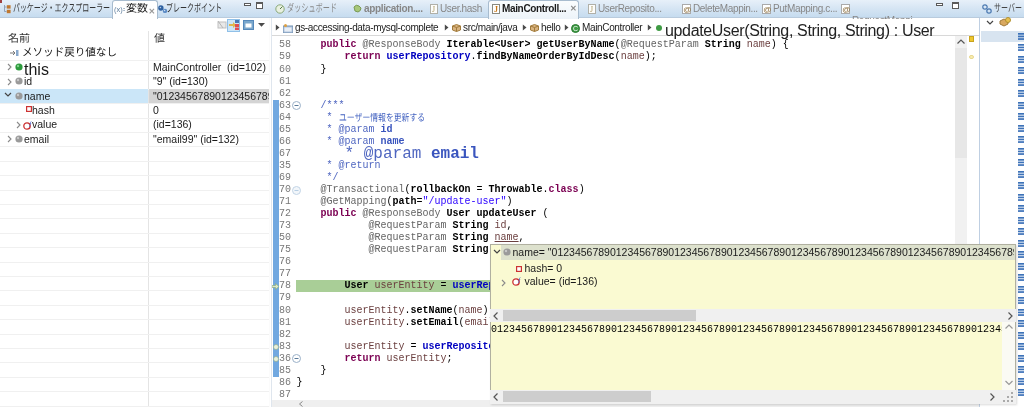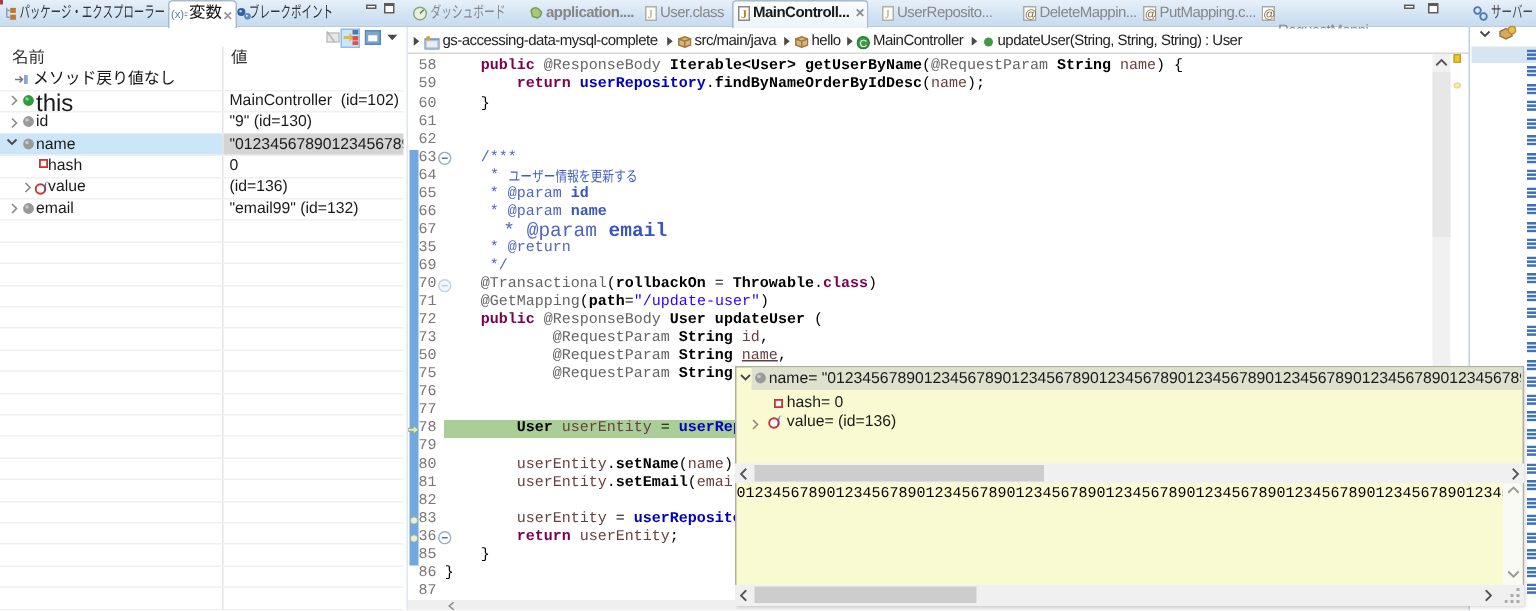--- a/index.html
+++ b/index.html
@@ -214,21 +214,21 @@
       <path d="M1 3 Q3 0 6 2 L8 4 Q8 7 5 8 L2 7 Z" fill="#a8c87a" stroke="#7a9a55"></path>
     </svg>
   </div>
 <div class="abs" style="left:364px;top:3px;font-size:10px;letter-spacing:-0.35px;color:#878787;font-weight:bold;white-space:nowrap">application....</div>
 <div style="position:absolute;left:430px;top:4px;">
     <svg width="8" height="10" style="display:block">
       <rect x="0.5" y="0.5" width="7" height="9" fill="#fdfdfb" stroke="#b0b0a8"></rect>
       <text x="2" y="8" font-size="8" fill="#b0a070" font-family="Liberation Serif">J</text>
     </svg>
   </div>
-<div class="abs" style="left:440px;top:3px;font-size:10px;letter-spacing:-0.35px;color:#878787;font-weight:normal;white-space:nowrap">User.class</div>
+<div class="abs" style="left:440px;top:3px;font-size:10px;letter-spacing:-0.35px;color:#878787;font-weight:normal;white-space:nowrap">User.hash</div>
 <div class="abs" style="left:488px;top:0;width:91px;height:19px;background:linear-gradient(#fafcfe,#edf3f9);border:1px solid #a8bccf;border-bottom:none;border-radius:3px 3px 0 0"></div>
 <div style="position:absolute;left:492px;top:4px;">
     <svg width="8" height="10" style="display:block">
       <rect x="0.5" y="0.5" width="7" height="9" fill="#fff" stroke="#8a8a80"></rect>
       <text x="2" y="8" font-size="8" font-weight="bold" fill="#c87818" font-family="Liberation Serif">J</text>
     </svg>
   </div>
 <div class="abs" style="left:502px;top:3px;font-size:10px;letter-spacing:-0.35px;color:#1a1a1a;font-weight:bold;white-space:nowrap">MainControll...</div>
 <div class="abs" style="left:570px;top:4px;color:#8a8a8a;font-size:8px;font-weight:bold">✕</div>
 <div style="position:absolute;left:588px;top:4px;">
@@ -314,21 +314,21 @@
 <div style="position:absolute;left:647px;top:24px;">
     <svg width="5" height="7" style="display:block">
       <path d="M0.8 0.5 L4.5 3.5 L0.8 6.5 Z" fill="#4a4a4a"></path>
     </svg>
   </div>
 <div style="position:absolute;left:655px;top:24px;">
     <svg width="8" height="8" style="display:block">
       <circle cx="4" cy="4" r="3" fill="#3f9b44"></circle>
     </svg>
   </div>
-<div class="abs" style="left:665px;top:22px;font-size:10px;letter-spacing:-0.35px;color:#222;white-space:nowrap">updateUser(String, String, String) : User</div>
+<div class="abs" style="left:665px;top:22px;font-size:16px;letter-spacing:-0.35px;color:#222;white-space:nowrap">updateUser(String, String, String) : User</div>
 <div class="abs" style="left:273px;top:99.7px;width:5.5px;height:277.1px;background:#71a8e0"></div>
 <div class="abs mono" style="left:267px;top:0;font-size:10px;line-height:12px">
     <div style="position:absolute;left:0;top:39.40px;width:24px;text-align:right;color:#787878">58</div>
     <div style="position:absolute;left:0;top:51.45px;width:24px;text-align:right;color:#787878">59</div>
     <div style="position:absolute;left:0;top:63.50px;width:24px;text-align:right;color:#787878">60</div>
     <div style="position:absolute;left:0;top:75.55px;width:24px;text-align:right;color:#787878">61</div>
     <div style="position:absolute;left:0;top:87.60px;width:24px;text-align:right;color:#787878">62</div>
     <div style="position:absolute;left:0;top:99.65px;width:24px;text-align:right;color:#787878">63</div>
     <div style="position:absolute;left:0;top:111.70px;width:24px;text-align:right;color:#787878">64</div>
     <div style="position:absolute;left:0;top:123.75px;width:24px;text-align:right;color:#787878">65</div>
@@ -388,21 +388,21 @@
 <div class="abs mono" style="left:296.5px;top:63.50px;font-size:10px;line-height:12px;white-space:pre">&nbsp;&nbsp;&nbsp;&nbsp;}</div>
 <div class="abs mono" style="left:296.5px;top:99.65px;font-size:10px;line-height:12px;white-space:pre">&nbsp;&nbsp;&nbsp;&nbsp;<span class="jdoc">/***</span></div>
 <div class="abs mono jdoc" style="left:326.6px;top:111.70px;font-size:10px;line-height:12px">*</div>
 <div style="position:absolute;left:338.64px;top:112.70000000000002px;">
     <svg width="86.0" height="10.2" viewBox="0 -8.00 110.00 10.20" preserveAspectRatio="none" style="display:block">
       <path d="M7.83620849609375 -6.4263024902343755Q7.808408203125 -6.355101318359375 7.788657836914062 -6.256349487304687Q7.768907470703125 -6.15759765625 7.758907470703125 -6.0975976562500005Q7.72500732421875 -5.79759765625 7.655007324218751 -5.294898681640625Q7.585007324218751 -4.7921997070312505 7.496957397460938 -4.198151245117188Q7.4089074707031255 -3.604102783203125 7.3178076171875 -3.020054321289063Q7.226707763671875 -2.4360058593750002 7.15060791015625 -1.9574566650390626Q7.074508056640625 -1.4789074707031251 7.03060791015625 -1.211107177734375H6.137286376953125Q6.177286376953125 -1.428907470703125 6.241436157226563 -1.8046563720703126Q6.3055859375 -2.1804052734375 6.379735717773437 -2.639703369140625Q6.453885498046875 -3.09900146484375 6.528035278320313 -3.588549194335938Q6.60218505859375 -4.0780969238281255 6.661334838867187 -4.528494873046876Q6.720484619140625 -4.9788928222656255 6.76158447265625 -5.329891357421875Q6.8026843261718755 -5.680889892578125 6.80658447265625 -5.86698974609375Q6.543885498046875 -5.86698974609375 6.112988281250001 -5.86698974609375Q5.682091064453125 -5.86698974609375 5.180944213867187 -5.86698974609375Q4.67979736328125 -5.86698974609375 4.203049926757813 -5.86698974609375Q3.726302490234375 -5.86698974609375 3.368603515625 -5.86698974609375Q3.010904541015625 -5.86698974609375 2.87020263671875 -5.86698974609375Q2.5968017578125 -5.86698974609375 2.373299560546875 -5.858089599609375Q2.14979736328125 -5.849189453125 1.914696044921875 -5.829189453125V-6.717908935546875Q2.138096923828125 -6.6940087890625 2.37719970703125 -6.675108642578126Q2.616302490234375 -6.65620849609375 2.86020263671875 -6.65620849609375Q2.9792041015625 -6.65620849609375 3.2455535888671876 -6.65620849609375Q3.5119030761718752 -6.65620849609375 3.869251098632813 -6.65620849609375Q4.22659912109375 -6.65620849609375 4.619446411132813 -6.65620849609375Q5.012293701171875 -6.65620849609375 5.38819091796875 -6.65620849609375Q5.764088134765625 -6.65620849609375 6.068635864257812 -6.65620849609375Q6.37318359375 -6.65620849609375 6.54978271484375 -6.65620849609375Q6.65098388671875 -6.65620849609375 6.77338623046875 -6.670108642578125Q6.89578857421875 -6.6840087890625 7.00319091796875 -6.7037591552734375Q7.11059326171875 -6.723509521484375 7.167894287109375 -6.7452099609375ZM0.7919970703125 -1.4815124511718751Q1.011497802734375 -1.453712158203125 1.2346490478515626 -1.4378619384765625Q1.4578002929687501 -1.42201171875 1.671201171875 -1.42201171875H8.419298095703125Q8.648299560546874 -1.42201171875 8.854500732421876 -1.4428619384765624Q9.060701904296875 -1.463712158203125 9.250701904296875 -1.4815124511718751V-0.56939208984375Q9.04900146484375 -0.593292236328125 8.810850219726563 -0.6021923828125Q8.572698974609375 -0.611092529296875 8.419298095703125 -0.611092529296875H1.671201171875Q1.461700439453125 -0.611092529296875 1.24159912109375 -0.6021923828125Q1.021497802734375 -0.593292236328125 0.7919970703125 -0.56939208984375Z M11.01859619140625 -4.330311279296875Q11.16979736328125 -4.320311279296875 11.390249633789061 -4.306411132812499Q11.610701904296874 -4.292510986328125 11.873603515625 -4.285560913085938Q12.136505126953125 -4.27861083984375 12.413104248046874 -4.27861083984375Q12.57060791015625 -4.27861083984375 12.90680908203125 -4.27861083984375Q13.24301025390625 -4.27861083984375 13.691309814453124 -4.27861083984375Q14.139609375 -4.27861083984375 14.645607910156249 -4.27861083984375Q15.151606445312499 -4.27861083984375 15.657854614257813 -4.27861083984375Q16.164102783203127 -4.27861083984375 16.615101318359375 -4.27861083984375Q17.066099853515624 -4.27861083984375 17.3993994140625 -4.27861083984375Q17.732698974609377 -4.27861083984375 17.893900146484377 -4.27861083984375Q18.270499267578124 -4.27861083984375 18.53840087890625 -4.299461059570312Q18.806302490234373 -4.320311279296875 18.97140380859375 -4.330311279296875V-3.3535888671875003Q18.818002929687502 -3.3635888671875 18.526201171875 -3.3794390869140623Q18.2343994140625 -3.395289306640625 17.9 -3.395289306640625Q17.738798828125 -3.395289306640625 17.400499267578127 -3.395289306640625Q17.06219970703125 -3.395289306640625 16.614251098632813 -3.395289306640625Q16.166302490234376 -3.395289306640625 15.660054321289063 -3.395289306640625Q15.153806152343751 -3.395289306640625 14.6478076171875 -3.395289306640625Q14.14180908203125 -3.395289306640625 13.693509521484376 -3.395289306640625Q13.245209960937501 -3.395289306640625 12.9090087890625 -3.395289306640625Q12.5728076171875 -3.395289306640625 12.413104248046874 -3.395289306640625Q12.00140380859375 -3.395289306640625 11.62840087890625 -3.3844390869140626Q11.25539794921875 -3.3735888671875003 11.01859619140625 -3.3535888671875003Z M27.966707763671877 -7.62820556640625Q28.06060791015625 -7.45260498046875 28.168907470703125 -7.2015051269531245Q28.27720703125 -6.9504052734375 28.3816064453125 -6.697105712890625Q28.486005859375 -6.44380615234375 28.554305419921874 -6.2416064453125L28.059298095703127 -6.073104248046875Q27.989298095703127 -6.28700439453125 27.889898681640627 -6.5383538818359375Q27.790499267578127 -6.789703369140625 27.68914978027344 -7.039953002929687Q27.58780029296875 -7.2902026367187505 27.48780029296875 -7.47580322265625ZM28.96180908203125 -7.93380615234375Q29.06180908203125 -7.752105712890625 29.172058715820313 -7.507105712890625Q29.282308349609373 -7.262105712890625 29.388657836914064 -7.0118560791015625Q29.49500732421875 -6.7616064453125 29.563306884765623 -6.553306884765625L29.066099853515624 -6.3887048339843755Q28.94780029296875 -6.720904541015625 28.790350952148437 -7.11140380859375Q28.632901611328123 -7.5019030761718755 28.476801757812503 -7.78140380859375ZM27.0164111328125 -4.417894287109375Q27.0164111328125 -3.418096923828125 26.88861083984375 -2.6456475830078126Q26.760810546875 -1.8731982421875 26.4452099609375 -1.2756475830078124Q26.129609375 -0.678096923828125 25.573408203125 -0.2127459716796875Q25.01720703125 0.25260498046875 24.1604052734375 0.63820556640625L23.488690185546876 0.0037915039062500003Q24.171591796875 -0.258408203125 24.6821923828125 -0.581707763671875Q25.19279296875 -0.90500732421875 25.533892822265624 -1.3857562255859375Q25.87499267578125 -1.866505126953125 26.044142456054686 -2.5843524169921874Q26.213292236328126 -3.30219970703125 26.213292236328126 -4.353494873046875V-6.783603515625Q26.213292236328126 -7.08140380859375 26.19524230957031 -7.305054321289063Q26.1771923828125 -7.528704833984375 26.165491943359374 -7.6028076171875005H27.068111572265625Q27.060311279296876 -7.528704833984375 27.038361206054688 -7.305054321289063Q27.0164111328125 -7.08140380859375 27.0164111328125 -6.783603515625ZM23.414710693359375 -7.53940673828125Q23.406910400390625 -7.4692041015625 23.388010253906252 -7.272152709960938Q23.369110107421875 -7.075101318359375 23.369110107421875 -6.816099853515625V-3.149703369140625Q23.369110107421875 -2.970701904296875 23.379110107421873 -2.777051391601563Q23.389110107421875 -2.58340087890625 23.396060180664062 -2.4397503662109377Q23.40301025390625 -2.296099853515625 23.406910400390625 -2.24539794921875H22.522091064453125Q22.529891357421874 -2.296099853515625 22.539891357421872 -2.436700439453125Q22.549891357421874 -2.577301025390625 22.559891357421876 -2.7709515380859377Q22.569891357421874 -2.96460205078125 22.569891357421874 -3.149703369140625V-6.813900146484375Q22.569891357421874 -6.978502197265625 22.55904113769531 -7.174703369140625Q22.54819091796875 -7.3709045410156255 22.524290771484374 -7.53940673828125ZM20.488096923828124 -5.59981201171875Q20.534898681640627 -5.59201171875 20.691848754882812 -5.576161499023438Q20.848798828125 -5.560311279296875 21.064898681640624 -5.5464111328125Q21.28099853515625 -5.532510986328125 21.49 -5.532510986328125H28.113697509765625Q28.45 -5.532510986328125 28.689750366210937 -5.552510986328125Q28.929500732421875 -5.572510986328125 29.030904541015623 -5.588111572265625V-4.7383935546875Q28.94900146484375 -4.74619384765625 28.699500732421875 -4.757293701171875Q28.45 -4.7683935546875 28.11759765625 -4.7683935546875H21.49Q21.274898681640625 -4.7683935546875 21.065748901367186 -4.7633935546875Q20.85659912109375 -4.7583935546875 20.70159912109375 -4.7483935546875Q20.54659912109375 -4.7383935546875 20.488096923828124 -4.734493408203125Z M31.01859619140625 -4.330311279296875Q31.16979736328125 -4.320311279296875 31.39024963378906 -4.306411132812499Q31.610701904296874 -4.292510986328125 31.873603515625 -4.285560913085938Q32.136505126953125 -4.27861083984375 32.41310424804688 -4.27861083984375Q32.57060791015625 -4.27861083984375 32.906809082031245 -4.27861083984375Q33.24301025390625 -4.27861083984375 33.69130981445312 -4.27861083984375Q34.139609375 -4.27861083984375 34.64560791015625 -4.27861083984375Q35.1516064453125 -4.27861083984375 35.657854614257815 -4.27861083984375Q36.16410278320313 -4.27861083984375 36.61510131835938 -4.27861083984375Q37.066099853515624 -4.27861083984375 37.3993994140625 -4.27861083984375Q37.73269897460938 -4.27861083984375 37.89390014648438 -4.27861083984375Q38.270499267578124 -4.27861083984375 38.538400878906245 -4.299461059570312Q38.80630249023437 -4.320311279296875 38.97140380859375 -4.330311279296875V-3.3535888671875003Q38.8180029296875 -3.3635888671875 38.526201171875 -3.3794390869140623Q38.2343994140625 -3.395289306640625 37.9 -3.395289306640625Q37.738798828125 -3.395289306640625 37.40049926757813 -3.395289306640625Q37.06219970703125 -3.395289306640625 36.614251098632806 -3.395289306640625Q36.16630249023437 -3.395289306640625 35.66005432128906 -3.395289306640625Q35.15380615234375 -3.395289306640625 34.647807617187496 -3.395289306640625Q34.14180908203125 -3.395289306640625 33.69350952148437 -3.395289306640625Q33.2452099609375 -3.395289306640625 32.9090087890625 -3.395289306640625Q32.5728076171875 -3.395289306640625 32.41310424804688 -3.395289306640625Q32.00140380859375 -3.395289306640625 31.62840087890625 -3.3844390869140626Q31.25539794921875 -3.3735888671875003 31.01859619140625 -3.3535888671875003Z M44.27491333007813 -2.67240234375H48.2583935546875V-2.09939208984375H44.27491333007813ZM43.34070190429688 -7.61500732421875H49.28190307617187V-7.04419677734375H43.34070190429688ZM43.581903076171876 -6.402105712890625H49.03460205078125V-5.854696044921875H43.581903076171876ZM43.0368017578125 -5.157706298828125H49.57750366210938V-4.58299560546875H43.0368017578125ZM44.2788134765625 -1.337503662109375H48.28669311523437V-0.772293701171875H44.2788134765625ZM43.76219970703125 -3.9980029296875H48.251591796875005V-3.415491943359375H44.461715087890624V0.78700439453125H43.76219970703125ZM48.075491943359374 -3.9980029296875H48.7928076171875V-0.04060791015625Q48.7928076171875 0.23859619140625 48.718306884765624 0.398798828125Q48.64380615234375 0.55900146484375 48.43140380859375 0.644102783203125Q48.222901611328126 0.72700439453125 47.87365051269531 0.7448046875000001Q47.5243994140625 0.76260498046875 46.99219970703125 0.756505126953125Q46.97049926757813 0.620701904296875 46.90624816894531 0.4334478759765625Q46.8419970703125 0.24619384765625 46.7707958984375 0.1059912109375Q47.15279296875 0.119891357421875 47.474142456054686 0.1229412841796875Q47.79549194335937 0.12599121093750001 47.895491943359374 0.119891357421875Q48.075491943359374 0.11379150390625001 48.075491943359374 -0.052308349609375ZM45.903994140625 -8.403603515625H46.642510986328126V-4.976302490234375H45.903994140625ZM41.51589721679687 -8.403603515625H42.203712158203125V0.785303955078125H41.51589721679687ZM40.72569458007813 -6.472901611328125 41.286505126953124 -6.3956005859375Q41.27430541992187 -6.008299560546875 41.21515563964844 -5.521848754882813Q41.156005859375 -5.03539794921875 41.065756225585936 -4.555897216796875Q40.97550659179687 -4.0763964843750005 40.85720703125 -3.7007958984375002L40.274696044921875 -3.8960998535156253Q40.39299560546875 -4.24 40.482145385742186 -4.6908502197265625Q40.571295166015624 -5.141700439453125 40.63544494628906 -5.611450805664063Q40.6995947265625 -6.0812011718750005 40.72569458007813 -6.472901611328125ZM42.29020263671875 -6.7358032226562505 42.79201171875 -6.93500732421875Q42.95811157226562 -6.59500732421875 43.117861938476565 -6.194157104492188Q43.2776123046875 -5.7933068847656255 43.349312744140626 -5.51940673828125L42.82190307617188 -5.26240234375Q42.75190307617188 -5.546302490234375 42.59910278320312 -5.967152709960938Q42.44630249023437 -6.3880029296875005 42.29020263671875 -6.7358032226562505Z M55.563603515625 -4.539703369140625H58.8351953125V-3.91819091796875H55.563603515625ZM55.1851953125 -7.936505126953125H58.760499267578126V-7.262091064453125H55.87911010742187V0.80580322265625H55.1851953125ZM58.404790039062505 -7.936505126953125H59.10430541992187V-6.005506591796875Q59.10430541992187 -5.73020263671875 59.02590454101562 -5.568049926757812Q58.947503662109376 -5.405897216796875 58.71510131835937 -5.3207958984375Q58.48659912109375 -5.24179443359375 58.10124816894531 -5.223994140625Q57.715897216796876 -5.20619384765625 57.133198242187504 -5.20619384765625Q57.11149780273438 -5.3619970703125 57.045296630859376 -5.544251098632813Q56.979095458984375 -5.726505126953125 56.90179443359375 -5.866707763671875Q57.215491943359375 -5.856707763671875 57.48209106445313 -5.851707763671875Q57.74869018554688 -5.846707763671875 57.938690185546875 -5.849757690429688Q58.12869018554687 -5.8528076171875005 58.2047900390625 -5.858907470703125Q58.32698974609375 -5.8689074707031255 58.365889892578124 -5.90000732421875Q58.404790039062505 -5.931107177734375 58.404790039062505 -6.011107177734375ZM56.5444140625 -4.1271923828125Q56.81491333007813 -3.192496337890625 57.27006164550781 -2.346099853515625Q57.7252099609375 -1.499703369140625 58.34450805664062 -0.8390557861328125Q58.96380615234375 -0.178408203125 59.71700439453125 0.18989135742187502Q59.59070190429688 0.29449340820312503 59.440748901367186 0.475897216796875Q59.2907958984375 0.657301025390625 59.19789428710938 0.7992041015625Q58.42909545898438 0.36140380859375 57.80394714355469 -0.3601953125Q57.178798828125 -1.08179443359375 56.714750366210936 -2.008892822265625Q56.250701904296875 -2.9359912109375 55.95240234375 -3.973089599609375ZM58.60819091796875 -4.539703369140625H58.742293701171874L58.874696044921876 -4.57140380859375L59.33820556640625 -4.401700439453125Q59.14380615234375 -3.3231982421875 58.74805725097656 -2.33259765625Q58.35230834960937 -1.3419970703125 57.756309814453125 -0.5350469970703124Q57.16031127929688 0.271903076171875 56.35711303710937 0.817503662109375Q56.27031127929688 0.689500732421875 56.12450805664062 0.5467474365234375Q55.978704833984374 0.403994140625 55.85240234375 0.30939208984375Q56.60609985351562 -0.18500732421875 57.167597656249995 -0.932105712890625Q57.729095458984375 -1.6792041015625 58.092293701171876 -2.57020263671875Q58.45549194335938 -3.461201171875 58.60819091796875 -4.37340087890625ZM50.7707958984375 -7.374008789062501H54.48340087890625V-6.726895751953125H50.7707958984375ZM50.65759765625 -1.908502197265625H54.613900146484376V-1.259688720703125H50.65759765625ZM50.41689575195313 -5.7228076171875H54.86780029296875V-5.073994140625H50.41689575195313ZM50.55929809570313 -3.645303955078125H54.7443994140625V-2.996490478515625H50.55929809570313ZM52.31379150390625 -8.3880029296875H53.013306884765626V-5.49460205078125H52.31379150390625ZM52.31379150390625 -3.37099853515625H53.013306884765626V0.779703369140625H52.31379150390625ZM53.661591796875 -5.1131982421875 54.30870483398438 -4.9451953125Q54.15870483398437 -4.5907958984375 54.014305419921875 -4.225647583007813Q53.86990600585938 -3.860499267578125 53.72330688476563 -3.59780029296875L53.16689575195313 -3.7619030761718752Q53.25129516601562 -3.95020263671875 53.34679443359375 -4.189851684570312Q53.44229370117188 -4.429500732421875 53.527792968750006 -4.674149780273438Q53.61329223632813 -4.918798828125 53.661591796875 -5.1131982421875ZM51.114493408203124 -4.951295166015625 51.68430541992188 -5.0992980957031255Q51.85700439453125 -4.7843994140625 51.98640380859375 -4.40340087890625Q52.11580322265625 -4.0224023437500005 52.15190307617188 -3.75580322265625L51.55259033203125 -3.58Q51.520390625 -3.852698974609375 51.39379150390625 -4.23759765625Q51.2671923828125 -4.622496337890625 51.114493408203124 -4.951295166015625Z M64.60130981445313 -7.90700439453125Q64.53911010742188 -7.61260498046875 64.44240966796875 -7.206154174804688Q64.34570922851563 -6.799703369140625 64.1440087890625 -6.294602050781251Q63.961309814453124 -5.8404052734375 63.69371215820313 -5.362308349609375Q63.42611450195312 -4.88421142578125 63.128017578125 -4.4900146484375005Q63.31951538085937 -4.611512451171875 63.56051391601562 -4.694461059570313Q63.801512451171874 -4.77740966796875 64.05446105957031 -4.820958862304687Q64.30740966796876 -4.864508056640625 64.52060791015624 -4.864508056640625Q65.10350952148437 -4.864508056640625 65.49996032714844 -4.536356811523438Q65.8964111328125 -4.20820556640625 65.8964111328125 -3.59240234375Q65.8964111328125 -3.400701904296875 65.89836120605469 -3.1065521240234375Q65.90031127929687 -2.81240234375 65.90726135253905 -2.4871527099609376Q65.91421142578125 -2.161903076171875 65.92116149902344 -1.8527532958984376Q65.92811157226562 -1.543603515625 65.92811157226562 -1.309703369140625H65.15909545898438Q65.17299560546876 -1.5063024902343751 65.17994567871094 -1.7803509521484375Q65.18689575195313 -2.0543994140625 65.19189575195313 -2.352348022460937Q65.19689575195312 -2.650296630859375 65.1957958984375 -2.9199456787109375Q65.19469604492187 -3.1895947265625 65.19469604492187 -3.381295166015625Q65.18859619140625 -3.820296630859375 64.92224670410155 -4.0257958984375Q64.65589721679687 -4.2312951660156255 64.26390014648437 -4.2312951660156255Q63.78630249023438 -4.2312951660156255 63.33470336914063 -4.023245239257813Q62.88310424804688 -3.8151953125 62.53770629882813 -3.500296630859375Q62.32380615234375 -3.294696044921875 62.10490600585938 -3.0288458251953125Q61.886005859375 -2.76299560546875 61.63210571289063 -2.455694580078125L60.9459912109375 -2.962105712890625Q61.66798828125 -3.660701904296875 62.14908813476562 -4.27Q62.63018798828125 -4.879298095703125 62.92833923339843 -5.404649047851562Q63.22649047851562 -5.93 63.395491943359374 -6.3548046875Q63.559891357421876 -6.76700439453125 63.660991210937496 -7.192854614257813Q63.762091064453124 -7.618704833984375 63.78209106445313 -7.976005859375ZM61.17809692382812 -6.829110107421875Q61.582496337890625 -6.7752099609375005 62.05284729003906 -6.748259887695313Q62.5231982421875 -6.721309814453125 62.86829956054687 -6.721309814453125Q63.54269897460937 -6.721309814453125 64.31329956054688 -6.754359741210937Q65.08390014648438 -6.78740966796875 65.86925109863282 -6.860459594726562Q66.65460205078125 -6.933509521484375 67.3580029296875 -7.05740966796875L67.35410278320313 -6.31619384765625Q66.83020263671875 -6.233994140625001 66.23985168457031 -6.175944213867188Q65.64950073242187 -6.117894287109375 65.04219970703124 -6.082894287109375Q64.43489868164062 -6.047894287109375 63.868198242187496 -6.032894287109375Q63.301497802734374 -6.0178942871093755 62.824898681640626 -6.0178942871093755Q62.61269897460937 -6.0178942871093755 62.334048461914065 -6.022894287109375Q62.05539794921875 -6.027894287109375 61.75674743652344 -6.044844360351563Q61.45809692382812 -6.06179443359375 61.17809692382812 -6.0756945800781255ZM68.81890747070312 -4.413994140625Q68.6916064453125 -4.37619384765625 68.5361541748047 -4.321693115234375Q68.38070190429687 -4.2671923828125005 68.22524963378906 -4.207691650390625Q68.06979736328125 -4.14819091796875 67.93469604492188 -4.09259033203125Q67.40759765625 -3.88819091796875 66.71769897460938 -3.6007415771484377Q66.02780029296875 -3.313292236328125 65.30730102539063 -2.93279296875Q64.81020263671876 -2.67619384765625 64.4304052734375 -2.404095458984375Q64.05060791015624 -2.1319970703125 63.83216003417969 -1.835499267578125Q63.61371215820313 -1.53900146484375 63.61371215820313 -1.1892041015625001Q63.61371215820313 -0.8950073242187501 63.74886047363282 -0.7179089355468751Q63.8840087890625 -0.540810546875 64.12965637207031 -0.4464111328125Q64.37530395507812 -0.35201171875 64.70375183105469 -0.32006164550781246Q65.03219970703125 -0.288111572265625 65.418798828125 -0.288111572265625Q66.00340087890625 -0.288111572265625 66.74765197753906 -0.3517620849609375Q67.49190307617188 -0.41541259765625 68.15190307617188 -0.53101318359375L68.12630249023438 0.27260498046875Q67.75310424804688 0.318704833984375 67.27640380859376 0.36065490722656246Q66.79970336914063 0.40260498046875 66.31375183105469 0.4245550537109375Q65.82780029296875 0.446505126953125 65.388798828125 0.446505126953125Q64.67859619140626 0.446505126953125 64.09239501953125 0.318104248046875Q63.50619384765625 0.189703369140625 63.159493408203126 -0.14039794921874998Q62.81279296875 -0.470499267578125 62.81279296875 -1.0756005859375Q62.81279296875 -1.531903076171875 63.022044067382815 -1.9067547607421877Q63.23129516601563 -2.2816064453125002 63.58334655761719 -2.5908575439453125Q63.93539794921875 -2.900108642578125 64.36964904785157 -3.1637591552734374Q64.80390014648438 -3.42740966796875 65.24780029296875 -3.653509521484375Q65.72609985351562 -3.905709228515625 66.15149780273438 -4.097308349609375Q66.57689575195313 -4.288907470703125 66.9583935546875 -4.450506591796875Q67.33989135742188 -4.612105712890625 67.66869018554688 -4.766505126953125Q67.89499267578125 -4.8699060058593755 68.09104553222656 -4.960007324218751Q68.28709838867188 -5.050108642578125 68.491201171875 -5.1552099609375Z M70.64709838867188 -7.865506591796875H79.35240234375V-7.185491943359375H70.64709838867188ZM74.671591796875 -7.5778002929687505H75.45130981445313V-3.697894287109375Q75.45130981445313 -3.12059326171875 75.3590087890625 -2.573892822265625Q75.26670776367187 -2.0271923828125002 75.0066064453125 -1.5271923828125002Q74.74650512695312 -1.0271923828125 74.24700439453125 -0.5908428955078125Q73.74750366210938 -0.15449340820312502 72.93310424804687 0.19710571289062498Q72.11870483398438 0.548704833984375 70.91890747070312 0.807503662109375Q70.87550659179688 0.722901611328125 70.79870483398437 0.6018487548828125Q70.72190307617187 0.48079589843750004 70.63535095214843 0.356693115234375Q70.548798828125 0.23259033203125 70.46809692382813 0.14578857421875Q71.6383935546875 -0.069609375 72.40939208984375 -0.3719573974609375Q73.180390625 -0.674305419921875 73.63454040527344 -1.044703369140625Q74.08869018554688 -1.415101318359375 74.31149047851562 -1.8432995605468752Q74.53429077148438 -2.271497802734375 74.60294128417969 -2.7383465576171875Q74.671591796875 -3.2051953125 74.671591796875 -3.705694580078125ZM72.2776123046875 -4.112091064453125V-3.0948046875H77.9799853515625V-4.112091064453125ZM72.2776123046875 -5.7135888671875V-4.71240234375H77.9799853515625V-5.7135888671875ZM71.56029663085937 -6.342901611328125H78.73070190429688V-2.465491943359375H71.56029663085937ZM72.5204052734375 -2.38419677734375Q73.00110717773437 -1.6443994140625 73.67230834960938 -1.18460205078125Q74.34350952148438 -0.7248046875 75.22435974121095 -0.47305725097656254Q76.1052099609375 -0.221309814453125 77.2190087890625 -0.11481201171875Q78.3328076171875 -0.008314208984375 79.68870483398437 0.0287841796875Q79.59020263671874 0.156787109375 79.4956005859375 0.36854187011718753Q79.40099853515625 0.580296630859375 79.36539794921875 0.7673010253906251Q77.98390014648437 0.708502197265625 76.83085021972656 0.5655535888671875Q75.67780029296875 0.42260498046875 74.748798828125 0.1157562255859375Q73.81979736328125 -0.191092529296875 73.10239501953126 -0.732691650390625Q72.38499267578125 -1.274290771484375 71.8847900390625 -2.124290771484375Z M85.87190307617188 -5.0238061523437505H89.59970336914063V-4.3242907714843755H85.87190307617188ZM80.6119970703125 -7.3521057128906255H85.02780029296875V-6.718892822265625H80.6119970703125ZM80.50369750976563 -3.386505126953125H85.0731982421875V-2.731591796875H80.50369750976563ZM80.47369750976563 -5.066707763671875H85.148798828125V-4.4295947265625H80.47369750976563ZM87.73619384765625 -4.74099853515625H88.46301025390625V0.747503662109375H87.73619384765625ZM82.46869018554688 -8.360701904296874H83.19550659179687V-7.02900146484375H82.46869018554688ZM82.46869018554688 -4.54499267578125H83.19550659179687V0.78140380859375H82.46869018554688ZM85.51249633789062 -7.5848046875 86.43221435546874 -7.301700439453125Q86.41611450195313 -7.19219970703125 86.2276123046875 -7.162698974609375V-4.0748046875Q86.2276123046875 -3.508704833984375 86.1726123046875 -2.87140380859375Q86.1176123046875 -2.234102783203125 85.95651245117188 -1.5770513916015625Q85.79541259765625 -0.92 85.478212890625 -0.298798828125Q85.16101318359375 0.32240234375 84.63661376953125 0.844102783203125Q84.58931274414063 0.757301025390625 84.49581054687499 0.6579486083984376Q84.40230834960937 0.55859619140625 84.29490600585937 0.46594421386718754Q84.18750366210938 0.373292236328125 84.0968017578125 0.32989135742187503Q84.58 -0.144508056640625 84.86269897460937 -0.6897576904296875Q85.14539794921875 -1.23500732421875 85.28479736328126 -1.818306884765625Q85.42419677734375 -2.4016064453125 85.4683465576172 -2.974906005859375Q85.51249633789062 -3.54820556640625 85.51249633789062 -4.08260498046875ZM88.86059326171875 -8.285303955078126 89.46550659179688 -7.735491943359375Q88.99650512695312 -7.5259912109375 88.39760498046874 -7.34319091796875Q87.79870483398437 -7.160390625 87.16235534667969 -7.016490478515625Q86.526005859375 -6.87259033203125 85.92770629882813 -6.76259033203125Q85.90210571289063 -6.8827929687500005 85.83115417480468 -7.05419677734375Q85.76020263671874 -7.2256005859375 85.691201171875 -7.3380029296875Q86.25390014648437 -7.4580029296875 86.84904846191407 -7.608853149414062Q87.44419677734375 -7.759703369140625 87.9732452392578 -7.933603515625Q88.50229370117188 -8.107503662109375 88.86059326171875 -8.285303955078126ZM83.12380615234375 -2.545897216796875Q83.23990600585938 -2.46759765625 83.47650512695313 -2.2818487548828124Q83.71310424804688 -2.096099853515625 83.98080322265625 -1.8792510986328126Q84.24850219726562 -1.66240234375 84.47010131835938 -1.4766534423828124Q84.69170043945313 -1.290904541015625 84.78780029296875 -1.2087048339843751L84.34209106445313 -0.6483935546875Q84.22209106445312 -0.78619384765625 84.01049194335937 -0.999493408203125Q83.79889282226563 -1.21279296875 83.55204406738281 -1.4463421630859377Q83.3051953125 -1.679891357421875 83.08054626464843 -1.884290771484375Q82.85589721679688 -2.088690185546875 82.71589721679688 -2.2003906250000003ZM81.21059326171876 -6.533994140625 81.80820556640624 -6.66979736328125Q81.9648046875 -6.338299560546875 82.0822540283203 -5.93960205078125Q82.19970336914062 -5.5409045410156255 82.23580322265624 -5.25380615234375L81.60259033203126 -5.0802026367187505Q81.580390625 -5.377301025390625 81.47184143066406 -5.784898681640625Q81.36329223632812 -6.192496337890625 81.21059326171876 -6.533994140625ZM83.77649047851563 -6.68979736328125 84.45870483398437 -6.5351953125Q84.31870483398437 -6.160296630859375 84.16710571289062 -5.768299560546875Q84.01550659179688 -5.376302490234375 83.87890747070313 -5.103104248046875L83.27179443359375 -5.247706298828125Q83.36229370117188 -5.4504052734375 83.45779296875 -5.702503662109375Q83.55329223632812 -5.95460205078125 83.64074157714843 -6.21780029296875Q83.72819091796875 -6.4809985351562505 83.77649047851563 -6.68979736328125ZM82.47259033203125 -3.05299560546875 83.01070190429688 -2.841591796875Q82.76240234375 -2.2954919433593752 82.39275329589844 -1.7432922363281251Q82.02310424804688 -1.191092529296875 81.60455505371094 -0.7180426025390625Q81.186005859375 -0.24499267578125 80.786005859375 0.066707763671875Q80.6992041015625 -0.0595947265625 80.55230102539062 -0.217098388671875Q80.40539794921875 -0.37460205078125003 80.27909545898437 -0.46920410156250003Q80.68739501953125 -0.73140380859375 81.10204406738282 -1.1513024902343751Q81.51669311523438 -1.571201171875 81.87744201660156 -2.0685491943359375Q82.23819091796875 -2.565897216796875 82.47259033203125 -3.05299560546875Z M96.27130981445312 -7.9204052734375Q96.26740966796875 -7.86700439453125 96.25350952148438 -7.738252563476562Q96.239609375 -7.609500732421875 96.23265930175782 -7.4826989746093755Q96.22570922851563 -7.355897216796875 96.22180908203126 -7.290296630859375Q96.21180908203125 -7.096396484375 96.20985900878907 -6.769696044921876Q96.20790893554687 -6.4429956054687505 96.20790893554687 -6.050444946289063Q96.20790893554687 -5.657894287109375 96.21290893554686 -5.260343627929688Q96.21790893554687 -4.86279296875 96.22290893554688 -4.511092529296874Q96.22790893554688 -4.15939208984375 96.22790893554688 -3.91939208984375L95.46429077148437 -4.304493408203125Q95.46429077148437 -4.439095458984375 95.46429077148437 -4.726396484375Q95.46429077148437 -5.013697509765625 95.46124084472656 -5.384547729492187Q95.45819091796875 -5.75539794921875 95.45319091796875 -6.129547729492188Q95.44819091796874 -6.503697509765625 95.44124084472656 -6.813947143554687Q95.43429077148437 -7.12419677734375 95.42429077148438 -7.286396484375Q95.41259033203124 -7.48780029296875 95.39174011230469 -7.673502197265625Q95.37088989257812 -7.8592041015625 95.35698974609375 -7.9204052734375ZM90.95809692382812 -6.528610839843751Q91.36709838867188 -6.534710693359375 91.88914978027344 -6.548860473632812Q92.411201171875 -6.56301025390625 92.99765197753906 -6.579110107421875Q93.58410278320312 -6.5952099609375 94.18325256347656 -6.608259887695313Q94.78240234375 -6.6213098144531255 95.33840087890624 -6.629359741210938Q95.8943994140625 -6.63740966796875 96.35859619140625 -6.63740966796875Q96.81449340820312 -6.63740966796875 97.2633935546875 -6.636309814453125Q97.71229370117187 -6.6352099609375 98.10409545898438 -6.6352099609375Q98.49589721679688 -6.6352099609375 98.80244934082032 -6.632160034179687Q99.10900146484374 -6.629110107421875 99.28630249023438 -6.629110107421875L99.27850219726562 -5.8883935546875Q98.86170043945313 -5.9083935546875 98.15539794921875 -5.922293701171875Q97.44909545898437 -5.93619384765625 96.3451953125 -5.93619384765625Q95.70009399414063 -5.93619384765625 94.99704406738282 -5.924243774414062Q94.293994140625 -5.912293701171875 93.58239501953125 -5.889243774414062Q92.8707958984375 -5.86619384765625 92.20724670410156 -5.832044067382812Q91.54369750976562 -5.797894287109375 90.97979736328125 -5.755694580078125ZM96.20580322265624 -3.6240087890625Q96.20580322265624 -2.95580322265625 96.01190307617188 -2.5102496337890625Q95.8180029296875 -2.064696044921875 95.47510131835938 -1.8409442138671877Q95.13219970703125 -1.6171923828125 94.67129516601562 -1.6171923828125Q94.35859619140625 -1.6171923828125 94.06384582519532 -1.72499267578125Q93.76909545898438 -1.83279296875 93.53569458007813 -2.0483935546875Q93.30229370117188 -2.263994140625 93.16584289550781 -2.5751953125Q93.02939208984375 -2.886396484375 93.02939208984375 -3.2931982421875Q93.02939208984375 -3.79340087890625 93.27059326171874 -4.182651977539063Q93.51179443359375 -4.571903076171875 93.91444641113281 -4.80080322265625Q94.31709838867188 -5.029703369140625 94.79340087890625 -5.029703369140625Q95.37750366210938 -5.029703369140625 95.766005859375 -4.766552124023438Q96.15450805664062 -4.50340087890625 96.35070922851563 -4.048549194335937Q96.54691040039063 -3.593697509765625 96.54691040039063 -3.0107958984375003Q96.54691040039063 -2.506396484375 96.40435974121094 -1.9877459716796877Q96.26180908203125 -1.469095458984375 95.92560791015626 -0.990694580078125Q95.58940673828126 -0.512293701171875 95.01345520019532 -0.11779296875Q94.43750366210938 0.276707763671875 93.56460205078125 0.536707763671875L92.89068725585938 -0.118907470703125Q93.57388549804688 -0.27550659179687503 94.10948608398438 -0.52760498046875Q94.64508666992188 -0.779703369140625 95.01798828125001 -1.1407019042968751Q95.39088989257813 -1.501700439453125 95.58489135742187 -1.9830499267578126Q95.77889282226562 -2.4643994140625 95.77889282226562 -3.08340087890625Q95.77889282226562 -3.762293701171875 95.49044494628906 -4.062941284179688Q95.2019970703125 -4.3635888671875005 94.79 -4.3635888671875005Q94.53020263671876 -4.3635888671875005 94.29785461425782 -4.234540405273438Q94.06550659179688 -4.105491943359375 93.92170776367188 -3.8689941406250004Q93.77790893554688 -3.632496337890625 93.77790893554688 -3.304898681640625Q93.77790893554688 -2.833603515625 94.0816064453125 -2.5721057128906253Q94.38530395507813 -2.31060791015625 94.79609985351563 -2.31060791015625Q95.1119970703125 -2.31060791015625 95.33189575195313 -2.4852569580078123Q95.55179443359376 -2.659906005859375 95.64669311523437 -3.0160058593750003Q95.741591796875 -3.372105712890625 95.65968872070313 -3.9006079101562503Z M102.38059326171874 -7.3696093750000005Q102.5495947265625 -7.3518090820312505 102.74334655761719 -7.342908935546875Q102.93709838867187 -7.3340087890625005 103.08950073242187 -7.3340087890625005Q103.24340087890624 -7.3340087890625005 103.58695007324218 -7.342058715820313Q103.93049926757813 -7.3501086425781255 104.36734802246093 -7.364258422851563Q104.80419677734375 -7.378408203125 105.23799560546874 -7.394508056640625Q105.67179443359375 -7.4106079101562505 106.01424377441407 -7.428657836914063Q106.35669311523438 -7.446707763671875 106.5183935546875 -7.456707763671875Q106.74419677734375 -7.48060791015625 106.86159912109375 -7.498408203125Q106.97900146484375 -7.51620849609375 107.06070190429688 -7.540108642578125L107.5240087890625 -6.958096923828125Q107.38890747070313 -6.86859619140625 107.24270629882812 -6.768845825195313Q107.09650512695312 -6.669095458984375 106.95530395507812 -6.553494873046875Q106.76970336914063 -6.413494873046875 106.44870483398438 -6.1452966308593755Q106.12770629882813 -5.877098388671875 105.74485900878906 -5.555350952148437Q105.36201171875 -5.233603515625 104.99111450195312 -4.920756225585937Q104.62021728515624 -4.607908935546875 104.3248193359375 -4.362510986328125Q104.6712158203125 -4.48180908203125 105.02336120605469 -4.525358276367188Q105.37550659179688 -4.568907470703125 105.71410278320313 -4.568907470703125Q106.543603515625 -4.568907470703125 107.18675476074219 -4.262456665039062Q107.82990600585937 -3.9560058593750003 108.19720703125 -3.428954467773438Q108.56450805664062 -2.901903076171875 108.56450805664062 -2.221201171875Q108.56450805664062 -1.4168017578125 108.1440087890625 -0.8200000000000001Q107.72350952148437 -0.2231982421875 106.95230834960938 0.10555358886718749Q106.18110717773438 0.434305419921875 105.11900146484375 0.434305419921875Q104.44340087890625 0.434305419921875 103.95099853515624 0.2517547607421875Q103.45859619140624 0.0692041015625 103.193994140625 -0.25259765625Q102.92939208984374 -0.5743994140625001 102.92939208984374 -0.99020263671875Q102.92939208984374 -1.33260498046875 103.11949340820311 -1.631107177734375Q103.3095947265625 -1.929609375 103.65809692382813 -2.1116607666015623Q104.00659912109376 -2.293712158203125 104.4668017578125 -2.293712158203125Q105.13630249023437 -2.293712158203125 105.58055358886719 -2.018712158203125Q106.0248046875 -1.743712158203125 106.26235534667968 -1.2981115722656251Q106.49990600585937 -0.852510986328125 106.5304052734375 -0.343509521484375L105.81188842773437 -0.222308349609375Q105.769189453125 -0.8648046875000001 105.41694274902343 -1.2757019042968751Q105.06469604492187 -1.68659912109375 104.46460205078125 -1.68659912109375Q104.12310424804687 -1.68659912109375 103.89050659179688 -1.5006005859375Q103.65790893554687 -1.31460205078125 103.65790893554687 -1.0548046875000001Q103.65790893554687 -0.69060791015625 104.03125549316405 -0.48265930175781246Q104.40460205078125 -0.274710693359375 104.9919970703125 -0.274710693359375Q105.84419677734375 -0.274710693359375 106.4665447998047 -0.501309814453125Q107.08889282226562 -0.727908935546875 107.42624084472655 -1.168306884765625Q107.7635888671875 -1.608704833984375 107.7635888671875 -2.22900146484375Q107.7635888671875 -2.72 107.474189453125 -3.1081982421875Q107.1847900390625 -3.496396484375 106.67684143066407 -3.721295166015625Q106.16889282226562 -3.94619384765625 105.5151953125 -3.94619384765625Q104.8919970703125 -3.94619384765625 104.39259765624999 -3.81559326171875Q103.8931982421875 -3.68499267578125 103.45794860839842 -3.43439208984375Q103.02269897460937 -3.18379150390625 102.595 -2.80879150390625Q102.16730102539063 -2.43379150390625 101.69140380859375 -1.951092529296875L101.1159912109375 -2.536005859375Q101.429189453125 -2.793104248046875 101.80408813476564 -3.1049530029296877Q102.17898681640625 -3.4168017578125003 102.55863586425781 -3.7323010253906252Q102.93828491210938 -4.04780029296875 103.26658447265626 -4.326099853515625Q103.59488403320313 -4.6043994140625 103.8087841796875 -4.7843994140625Q104.0187841796875 -4.9543994140625 104.3325830078125 -5.216248168945313Q104.6463818359375 -5.478096923828125 104.98848022460938 -5.767145385742188Q105.33057861328125 -6.0561938476562505 105.63547729492188 -6.316092529296876Q105.9403759765625 -6.5759912109375005 106.12647583007812 -6.742091064453125Q105.9703759765625 -6.7359912109375 105.66167846679687 -6.722941284179687Q105.35298095703125 -6.709891357421875 104.97353454589845 -6.692691650390625Q104.59408813476563 -6.675491943359376 104.21879150390626 -6.659392089843751Q103.84349487304688 -6.643292236328125 103.53589721679688 -6.628292236328125Q103.22829956054687 -6.6132922363281255 103.0743994140625 -6.603292236328125Q102.90929809570312 -6.593292236328125 102.73859619140624 -6.580491943359375Q102.56789428710937 -6.567691650390625 102.40619384765625 -6.54379150390625Z" fill="#3f5fbf"></path>
     </svg>
   </div>
 <div class="abs mono" style="left:296.5px;top:123.75px;font-size:10px;line-height:12px;white-space:pre">&nbsp;&nbsp;&nbsp;&nbsp;&nbsp;<span class="jdoc">* @param </span><span class="jdocb">id</span></div>
 <div class="abs mono" style="left:296.5px;top:135.80px;font-size:10px;line-height:12px;white-space:pre">&nbsp;&nbsp;&nbsp;&nbsp;&nbsp;<span class="jdoc">* @param </span><span class="jdocb">name</span></div>
-<div class="abs mono" style="left:296.5px;top:147.85px;font-size:13px;line-height:12px;white-space:pre">&nbsp;&nbsp;&nbsp;&nbsp;&nbsp;<span class="jdoc">* @param </span><span class="jdocb">email</span></div>
+<div class="abs mono" style="left:296.5px;top:147.85px;font-size:16px;line-height:12px;white-space:pre">&nbsp;&nbsp;&nbsp;&nbsp;&nbsp;<span class="jdoc">* @param </span><span class="jdocb">email</span></div>
 <div class="abs mono" style="left:296.5px;top:159.90px;font-size:10px;line-height:12px;white-space:pre">&nbsp;&nbsp;&nbsp;&nbsp;&nbsp;<span class="jdoc">* @return</span></div>
 <div class="abs mono" style="left:296.5px;top:171.95px;font-size:10px;line-height:12px;white-space:pre">&nbsp;&nbsp;&nbsp;&nbsp;&nbsp;<span class="jdoc">*/</span></div>
 <div class="abs mono" style="left:296.5px;top:184.00px;font-size:10px;line-height:12px;white-space:pre">&nbsp;&nbsp;&nbsp;&nbsp;<span class="ann">@Transactional</span>(<span class="bb">rollbackOn</span> = <span class="bb">Throwable</span>.<span class="kw">class</span>)</div>
 <div class="abs mono" style="left:296.5px;top:196.05px;font-size:10px;line-height:12px;white-space:pre">&nbsp;&nbsp;&nbsp;&nbsp;<span class="ann">@GetMapping</span>(<span class="bb">path</span>=<span class="str">"/update-user"</span>)</div>
 <div class="abs mono" style="left:296.5px;top:208.10px;font-size:10px;line-height:12px;white-space:pre">&nbsp;&nbsp;&nbsp;&nbsp;<span class="kw">public</span> <span class="ann">@ResponseBody</span> <span class="bb">User updateUser</span> (</div>
 <div class="abs mono" style="left:296.5px;top:220.15px;font-size:10px;line-height:12px;white-space:pre">&nbsp;&nbsp;&nbsp;&nbsp;&nbsp;&nbsp;&nbsp;&nbsp;&nbsp;&nbsp;&nbsp;&nbsp;<span class="ann">@RequestParam</span> <span class="bb">String</span> <span class="lvar">id</span>,</div>
 <div class="abs mono" style="left:296.5px;top:232.20px;font-size:10px;line-height:12px;white-space:pre">&nbsp;&nbsp;&nbsp;&nbsp;&nbsp;&nbsp;&nbsp;&nbsp;&nbsp;&nbsp;&nbsp;&nbsp;<span class="ann">@RequestParam</span> <span class="bb">String</span> <span class="lvar" style="text-decoration:underline">name</span>,</div>
 <div class="abs mono" style="left:296.5px;top:244.25px;font-size:10px;line-height:12px;white-space:pre">&nbsp;&nbsp;&nbsp;&nbsp;&nbsp;&nbsp;&nbsp;&nbsp;&nbsp;&nbsp;&nbsp;&nbsp;<span class="ann">@RequestParam</span> <span class="bb">String</span> <span class="lvar">email</span>) {</div>
 <div class="abs mono" style="left:296.5px;top:280.40px;font-size:10px;line-height:12px;white-space:pre">&nbsp;&nbsp;&nbsp;&nbsp;&nbsp;&nbsp;&nbsp;&nbsp;<span class="bb">User</span> <span class="lvar">userEntity</span> = <span class="fld">userRepository</span>.<span class="bb">findById</span>(<span class="lvar">id</span>).<span class="bb">get</span>();</div>
 <div class="abs mono" style="left:296.5px;top:304.50px;font-size:10px;line-height:12px;white-space:pre">&nbsp;&nbsp;&nbsp;&nbsp;&nbsp;&nbsp;&nbsp;&nbsp;<span class="lvar">userEntity</span>.<span class="bb">setName</span>(<span class="lvar">name</span>);</div>

